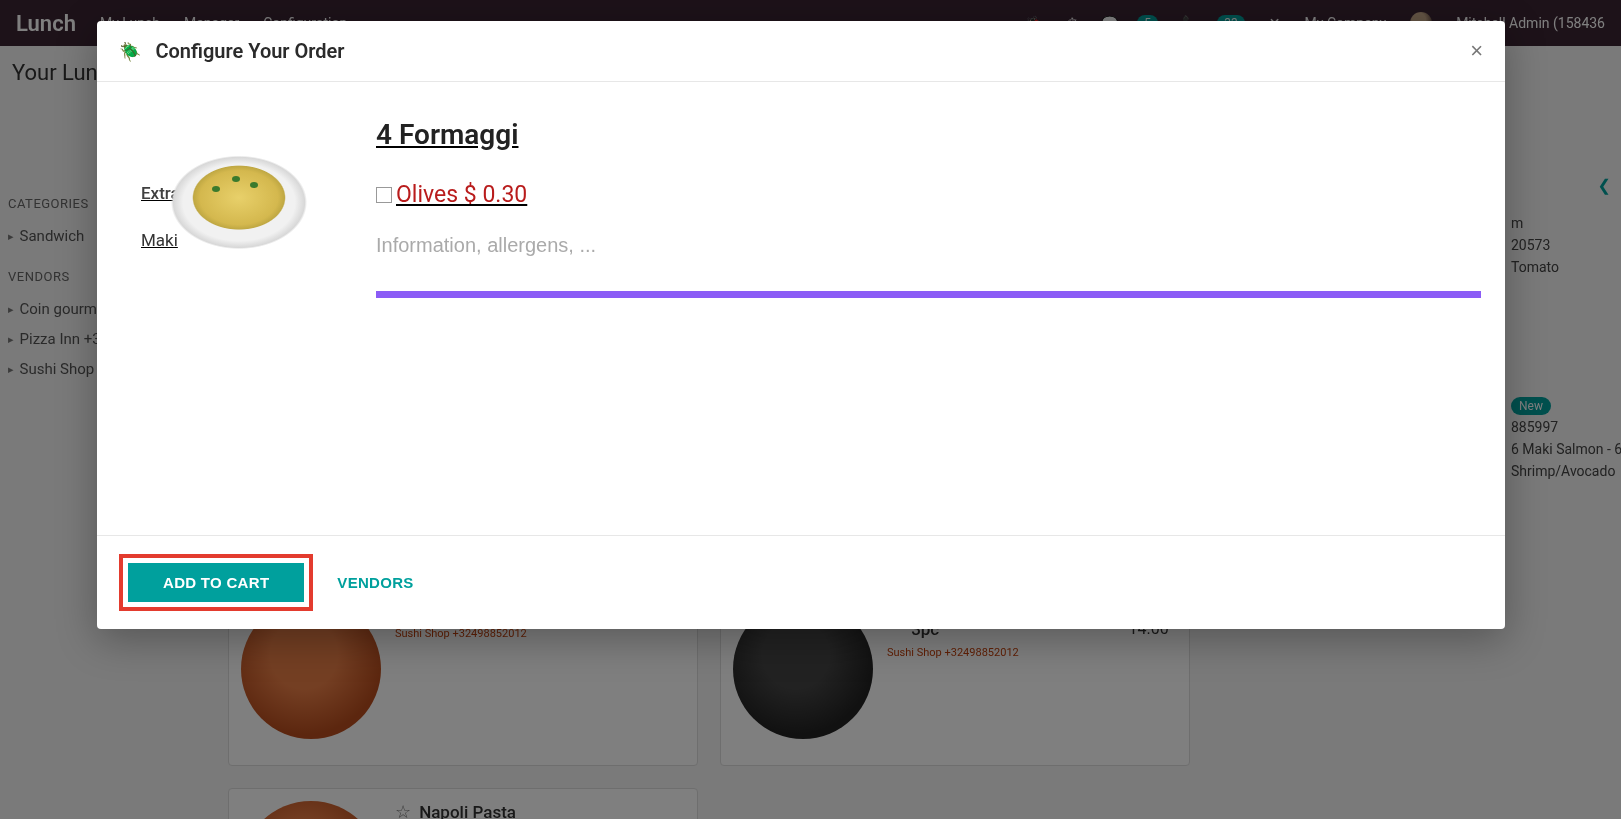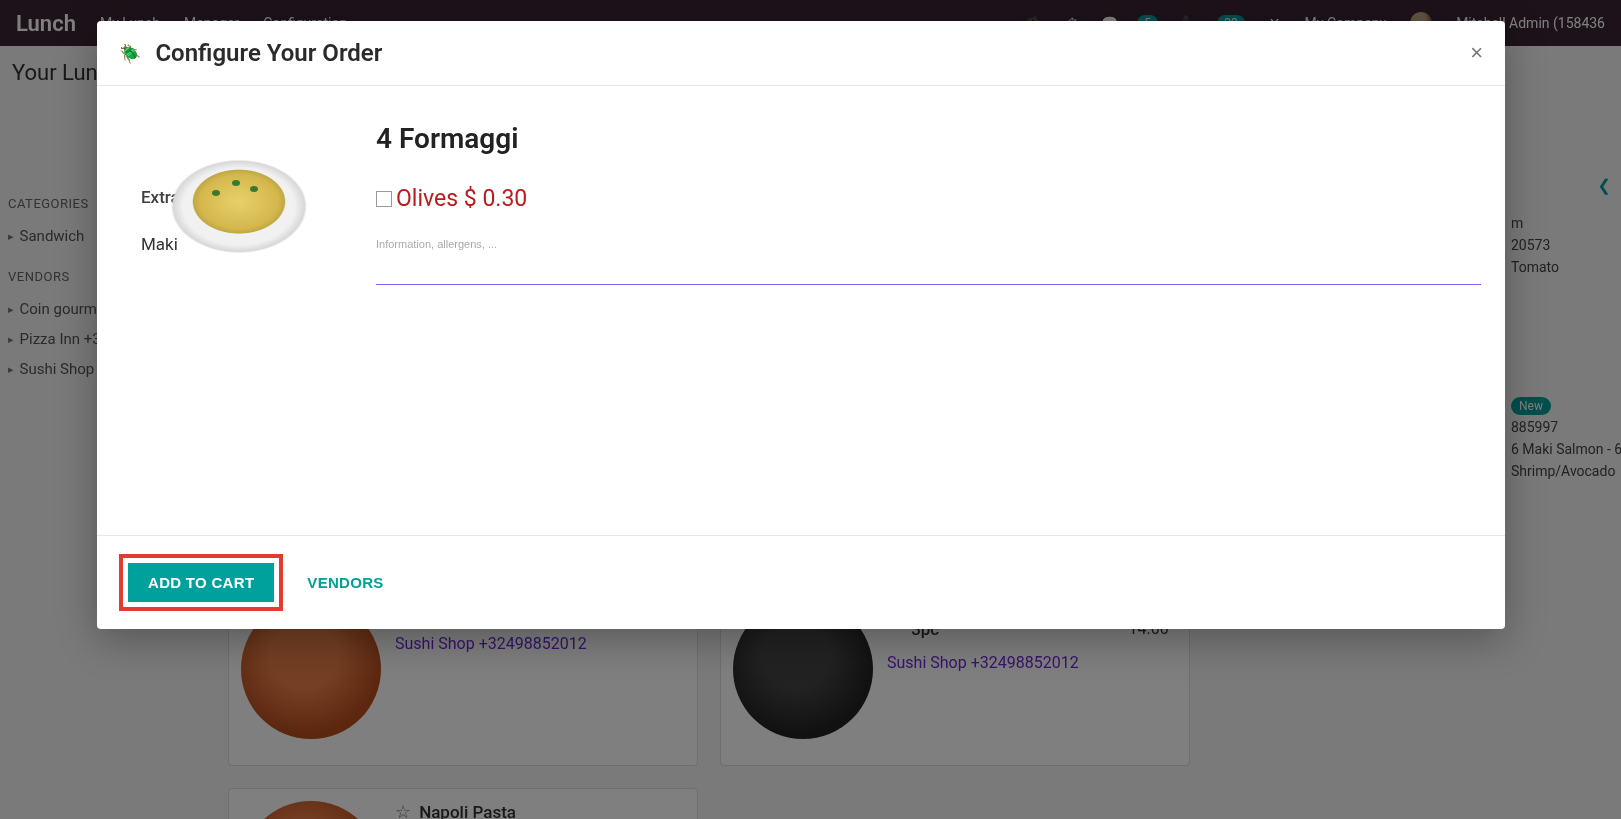--- a/index.html
+++ b/index.html
@@ -87,21 +87,21 @@
     }
     .prod-card.sushi .food-thumb {
       background: radial-gradient(circle at 45% 40%, #444 30%, #222 70%);
     }
     .prod-card .info { flex: 1; }
     .prod-card .title-row { display:flex; align-items:center; gap:8px; color:#333; }
     .prod-card .star { font-size:18px; color:#777; }
     .prod-card .pname { font-size: 17px; font-weight:500; }
     .prod-card .new-badge { background:#00A09D; color:#fff; font-size:12px; padding:2px 8px; border-radius:10px; }
     .prod-card .price { font-size: 16px; color:#333; margin-left: 6px; }
-    .prod-card .desc { font-size: 16px; color:#6d28d9; margin-top:14px; }
+    .prod-card .desc { font-size: 11px; color:#c2410c; margin-top:7px; }
 
     .right-strip {
       position: absolute;
       right: 0; top: 120px;
       width: 120px;
       padding: 10px;
       color: #444;
       font-size: 14px;
     }
     .right-strip .chev { color:#00A09D; font-size:16px; margin-bottom:20px; text-align:right; }
@@ -132,21 +132,21 @@
       align-items: center;
       padding: 18px 22px;
       border-bottom: 1px solid #e7e7e7;
     }
     .modal-header .bug-icon {
       color: #00A09D;
       font-size: 18px;
       margin-right: 14px;
     }
     .modal-header h2 {
-      font-size: 24px;
+      font-size: 20px;
       font-weight: 600;
       color: #2b2b2b;
     }
     .modal-header .close {
       margin-left: auto;
       color: #777;
       font-size: 22px;
       cursor: pointer;
       line-height: 1;
       background: none; border: none;
@@ -171,39 +171,40 @@
       position: relative;
     }
     .food-img::after {
       content:'';
       position:absolute; top:36px; left:78px;
       width:8px; height:6px; background:#3a7a2d; border-radius:50%;
       box-shadow: 18px 6px 0 #3a7a2d, -20px 10px 0 #3a7a2d;
     }
     .right-col {
       flex: 1;
+      text-decoration: underline;
     }
     .prod-title { font-size: 28px; font-weight: 600; color: #222; margin-bottom: 30px; margin-top: 8px; }
     .prod-price { font-size: 22px; color: #333; margin-bottom: 70px; }
     .form-row { display: flex; align-items: flex-start; margin-bottom: 20px; }
     .form-label { width: 235px; font-size: 17px; color: #333; padding-top: 2px; }
     .form-label.teal { color: #404040; font-weight: 500; }
     .form-value { flex: 1; font-size: 17px; color: #555; }
     .checkbox-row { display: flex; align-items: center; gap: 4px; font-size: 23px; color: #b91c1c; }
     .checkbox {
       width: 16px; height: 16px;
       border: 1.5px solid #999;
       background: #fff;
       display: inline-block;
     }
     .notes-input {
       width: 100%;
       border: none;
-      border-bottom: 1px solid #8b5cf6;
-      font-size: 11px;
+      border-bottom: 7px solid #8b5cf6;
+      font-size: 20px;
       padding: 6px 0 34px;
       color: #737373;
       outline: none;
     }
     .notes-input::placeholder { color: #aaa; }
 
     .modal-footer {
       border-top: 1px solid #e7e7e7;
       padding: 18px 22px;
       display: flex;
@@ -212,21 +213,21 @@
     }
     .highlight-box {
       border: 4px solid #e33b2e;
       padding: 5px;
       display: inline-block;
     }
     .btn-primary {
       background: #00A09D;
       color: #fff;
       border: none;
-      padding: 11px 20px;
+      padding: 11px 35px;
       font-size: 15px;
       font-weight: 600;
       letter-spacing: 0.3px;
       cursor: pointer;
     }
     .btn-link {
       background: none;
       border: none;
       color: #00A09D;
       font-size: 15px;

